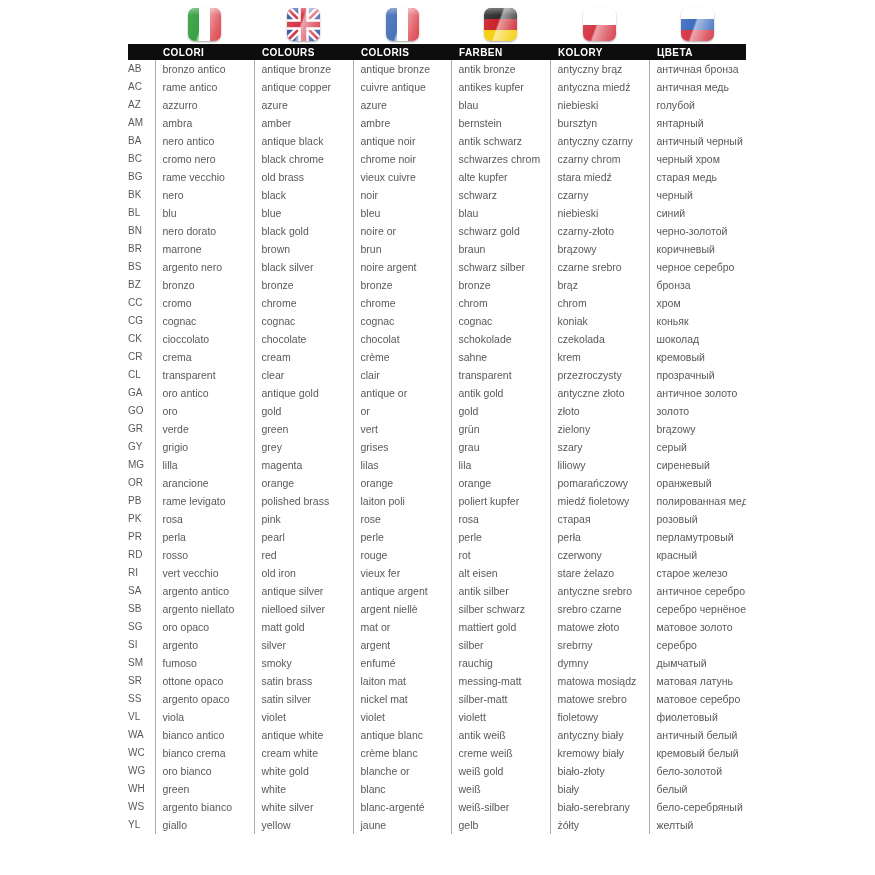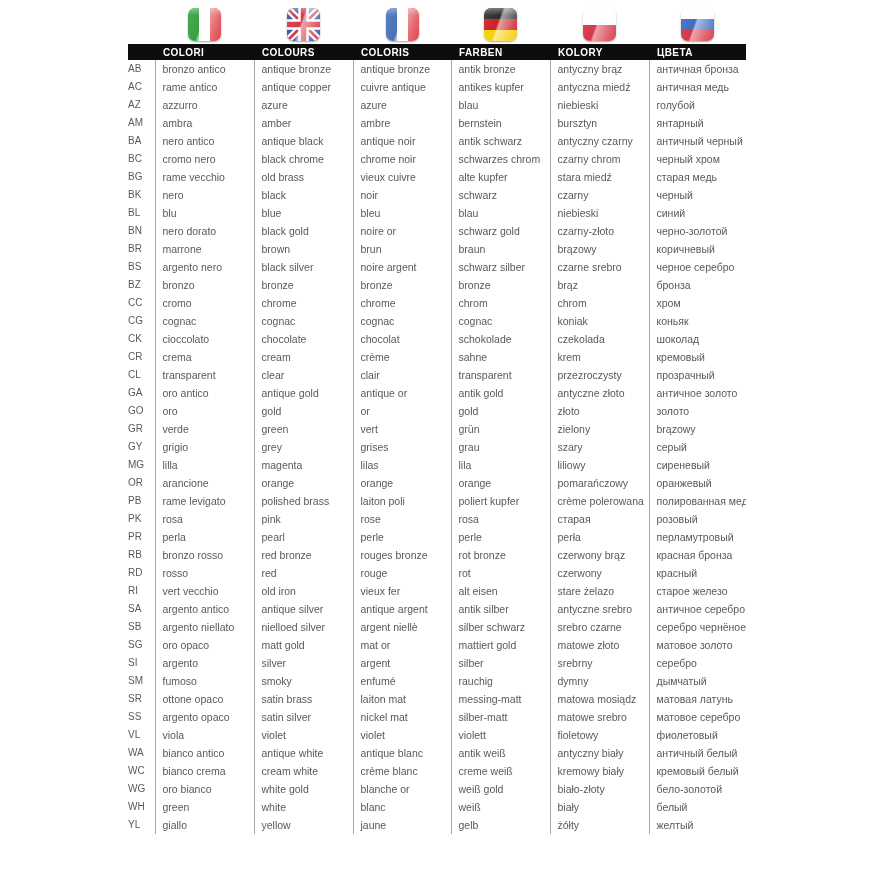--- a/index.html
+++ b/index.html
@@ -336,21 +336,21 @@
           <td>orange</td>
           <td>pomarańczowy</td>
           <td>оранжевый</td>
         </tr>
         <tr>
           <td class="code">PB</td>
           <td>rame levigato</td>
           <td>polished brass</td>
           <td>laiton poli</td>
           <td>poliert kupfer</td>
-          <td>crème polerowana</td>
+          <td>miedź fioletowy</td>
           <td>полированная медь</td>
         </tr>
         <tr>
           <td class="code">PK</td>
           <td>rosa</td>
           <td>pink</td>
           <td>rose</td>
           <td>rosa</td>
           <td>старая</td>
           <td>розовый</td>
@@ -358,29 +358,20 @@
         <tr>
           <td class="code">PR</td>
           <td>perla</td>
           <td>pearl</td>
           <td>perle</td>
           <td>perle</td>
           <td>perła</td>
           <td>перламутровый</td>
         </tr>
         <tr>
-          <td class="code">RB</td>
-          <td>bronzo rosso</td>
-          <td>red bronze</td>
-          <td>rouges bronze</td>
-          <td>rot bronze</td>
-          <td>czerwony brąz</td>
-          <td>красная бронза</td>
-        </tr>
-        <tr>
           <td class="code">RD</td>
           <td>rosso</td>
           <td>red</td>
           <td>rouge</td>
           <td>rot</td>
           <td>czerwony</td>
           <td>красный</td>
         </tr>
         <tr>
           <td class="code">RI</td>
@@ -493,20 +484,29 @@
         <tr>
           <td class="code">WH</td>
           <td>green</td>
           <td>white</td>
           <td>blanc</td>
           <td>weiß</td>
           <td>biały</td>
           <td>белый</td>
         </tr>
         <tr>
+          <td class="code">WS</td>
+          <td>argento bianco</td>
+          <td>white silver</td>
+          <td>blanc-argenté</td>
+          <td>weiß-silber</td>
+          <td>biało-serebrany</td>
+          <td>бело-серебряный</td>
+        </tr>
+        <tr>
           <td class="code">YL</td>
           <td>giallo</td>
           <td>yellow</td>
           <td>jaune</td>
           <td>gelb</td>
           <td>żółty</td>
           <td>желтый</td>
         </tr>
       </tbody>
   </table>

